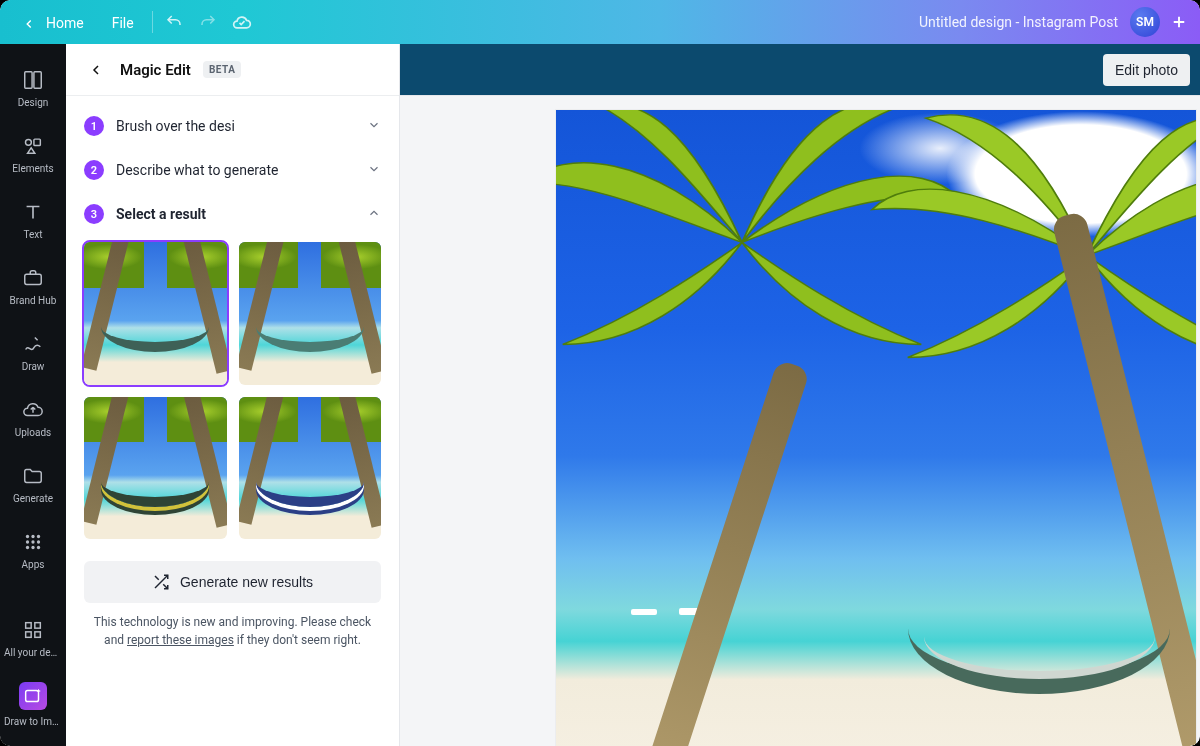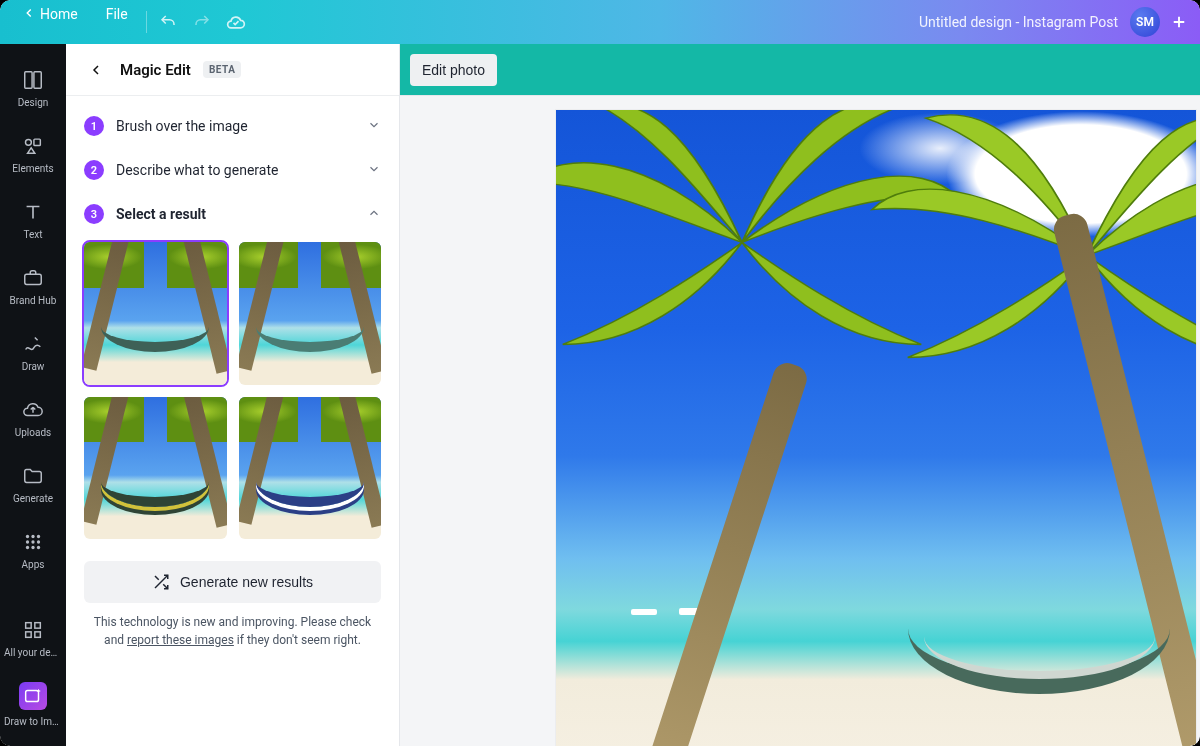--- a/index.html
+++ b/index.html
@@ -3,21 +3,21 @@
 <meta charset="utf-8">
 <style>
   * { box-sizing: border-box; margin: 0; padding: 0; }
   body { font-family: -apple-system, BlinkMacSystemFont, "Segoe UI", Roboto, Helvetica, Arial, sans-serif; width:1200px; height:746px; overflow:hidden; background:#000; border-radius:10px; }
   .app { width:1200px; height:746px; display:flex; flex-direction:column; background:#fff; border-radius:10px; overflow:hidden; }
 
   
   .topbar { height:44px; background:linear-gradient(90deg,#18bfcf 0%, #1fc8d4 20%, #4fb7e6 55%, #7a8af0 80%, #8b5cf6 100%); display:flex; align-items:center; color:#fff; padding:0 8px; font-size:14px; }
   .topbar .home { display:flex; align-items:center; gap:8px; padding:0 10px; height:100%; }
   .topbar .home svg { color:#fff; }
-  .topbar .menu-item { padding:6px 14px; height:100%; display:flex; align-items:flex-start; gap:4px; cursor:pointer; }
+  .topbar .menu-item { padding:13px 14px; height:100%; display:flex; align-items:flex-end; gap:10px; cursor:pointer; }
   .topbar .sep { width:1px; height:22px; background:rgba(255,255,255,.35); margin:0 4px; }
   .topbar .icon-btn { width:34px; height:34px; display:flex; align-items:center; justify-content:center; opacity:.8; cursor:pointer; }
   .topbar .spacer { flex:1; }
   .topbar .title { color:rgba(255,255,255,.9); font-size:14px; padding-right:12px; }
   .avatar { width:30px; height:30px; border-radius:50%; background:radial-gradient(circle at 35% 30%, #5a7bf0, #3143d6); color:#fff; font-size:12px; font-weight:600; display:flex; align-items:center; justify-content:center; margin-right:6px; }
   .plus-btn { width:26px; height:26px; display:flex; align-items:center; justify-content:center; color:#fff; }
 
   
   .body { flex:1; display:flex; min-height:0; }
   .nav { width:66px; background:#0f1216; display:flex; flex-direction:column; align-items:center; padding-top:12px; gap:2px; }
@@ -61,21 +61,21 @@
   .hammock3:before{ border-bottom:10px solid #2f4435; box-shadow:0 4px 0 #d2c23b, 0 8px 0 #2f4435; }
   .hammock4{ --hc:#2b3f86; }
   .hammock4:before{ border-bottom:10px solid #2b3f86; box-shadow:0 4px 0 #fff, 0 8px 0 #2b3f86; }
 
   .gen-btn { margin:22px 18px 10px 18px; height:42px; border:none; border-radius:6px; background:#f1f2f4; color:#1f2430; font-size:14px; font-weight:500; display:flex; align-items:center; justify-content:center; gap:10px; cursor:pointer; }
   .disclaimer { font-size:12px; color:#4b5563; text-align:center; padding:0 24px 16px; line-height:1.5; }
   .disclaimer .link{ text-decoration:underline; }
 
   
   .canvas-wrap { flex:1; display:flex; flex-direction:column; background:#f4f5f7; }
-  .canvas-toolbar { height:52px; background:#14b8a6; border-bottom:1px solid #e5e7eb; display:flex; align-items:center; padding:0 10px; }
+  .canvas-toolbar { height:52px; background:#0c4a6e; border-bottom:1px solid #e5e7eb; display:flex; align-items:center; padding:0 10px;justify-content:flex-end; }
   .edit-photo { background:#eef0f2; border:none; border-radius:4px; padding:8px 12px; font-size:14px; color:#1f2430; cursor:pointer; }
   .stage { flex:1; position:relative; overflow:hidden; }
   .art { position:absolute; left:156px; top:14px; width:640px; height:640px; background:#fff; box-shadow:0 0 0 1px rgba(0,0,0,.03); overflow:hidden; }
   
   .art .big-sky{ position:absolute; inset:0; background:
       radial-gradient(ellipse 30% 14% at 82% 10%, #fff 0%, #fff 55%, rgba(255,255,255,0) 70%),
       radial-gradient(ellipse 18% 8% at 60% 6%, rgba(255,255,255,.9), rgba(255,255,255,0) 70%),
       linear-gradient(#1455d8 0%, #1d63e6 34%, #2f79ea 54%, #6fbef0 70%, #7fd9de 78%, #46d3d4 83%, #f2ecdc 89%, #f5efe1 100%);
   }
   .boats{ position:absolute; left:8%; right:30%; top:78.5%; height:2px; }
@@ -233,21 +233,21 @@
               <polyline points="15 18 9 12 15 6"></polyline>
             </svg>
         </div>
         <span class="ttl">Magic Edit</span>
         <span class="beta-pill">BETA</span>
       </div>
 
       <div class="steps">
         <div class="step">
           <span class="num">1</span>
-          <span class="txt">Brush over the image</span>
+          <span class="txt">Brush over the desi</span>
           <span class="chev"><svg viewBox="0 0 24 24" fill="none" stroke="currentColor" stroke-width="2">
                 <polyline points="6 9 12 15 18 9"></polyline>
               </svg></span>
         </div>
         <div class="step">
           <span class="num">2</span>
           <span class="txt">Describe what to generate</span>
           <span class="chev"><svg viewBox="0 0 24 24" fill="none" stroke="currentColor" stroke-width="2">
                 <polyline points="6 9 12 15 18 9"></polyline>
               </svg></span>

